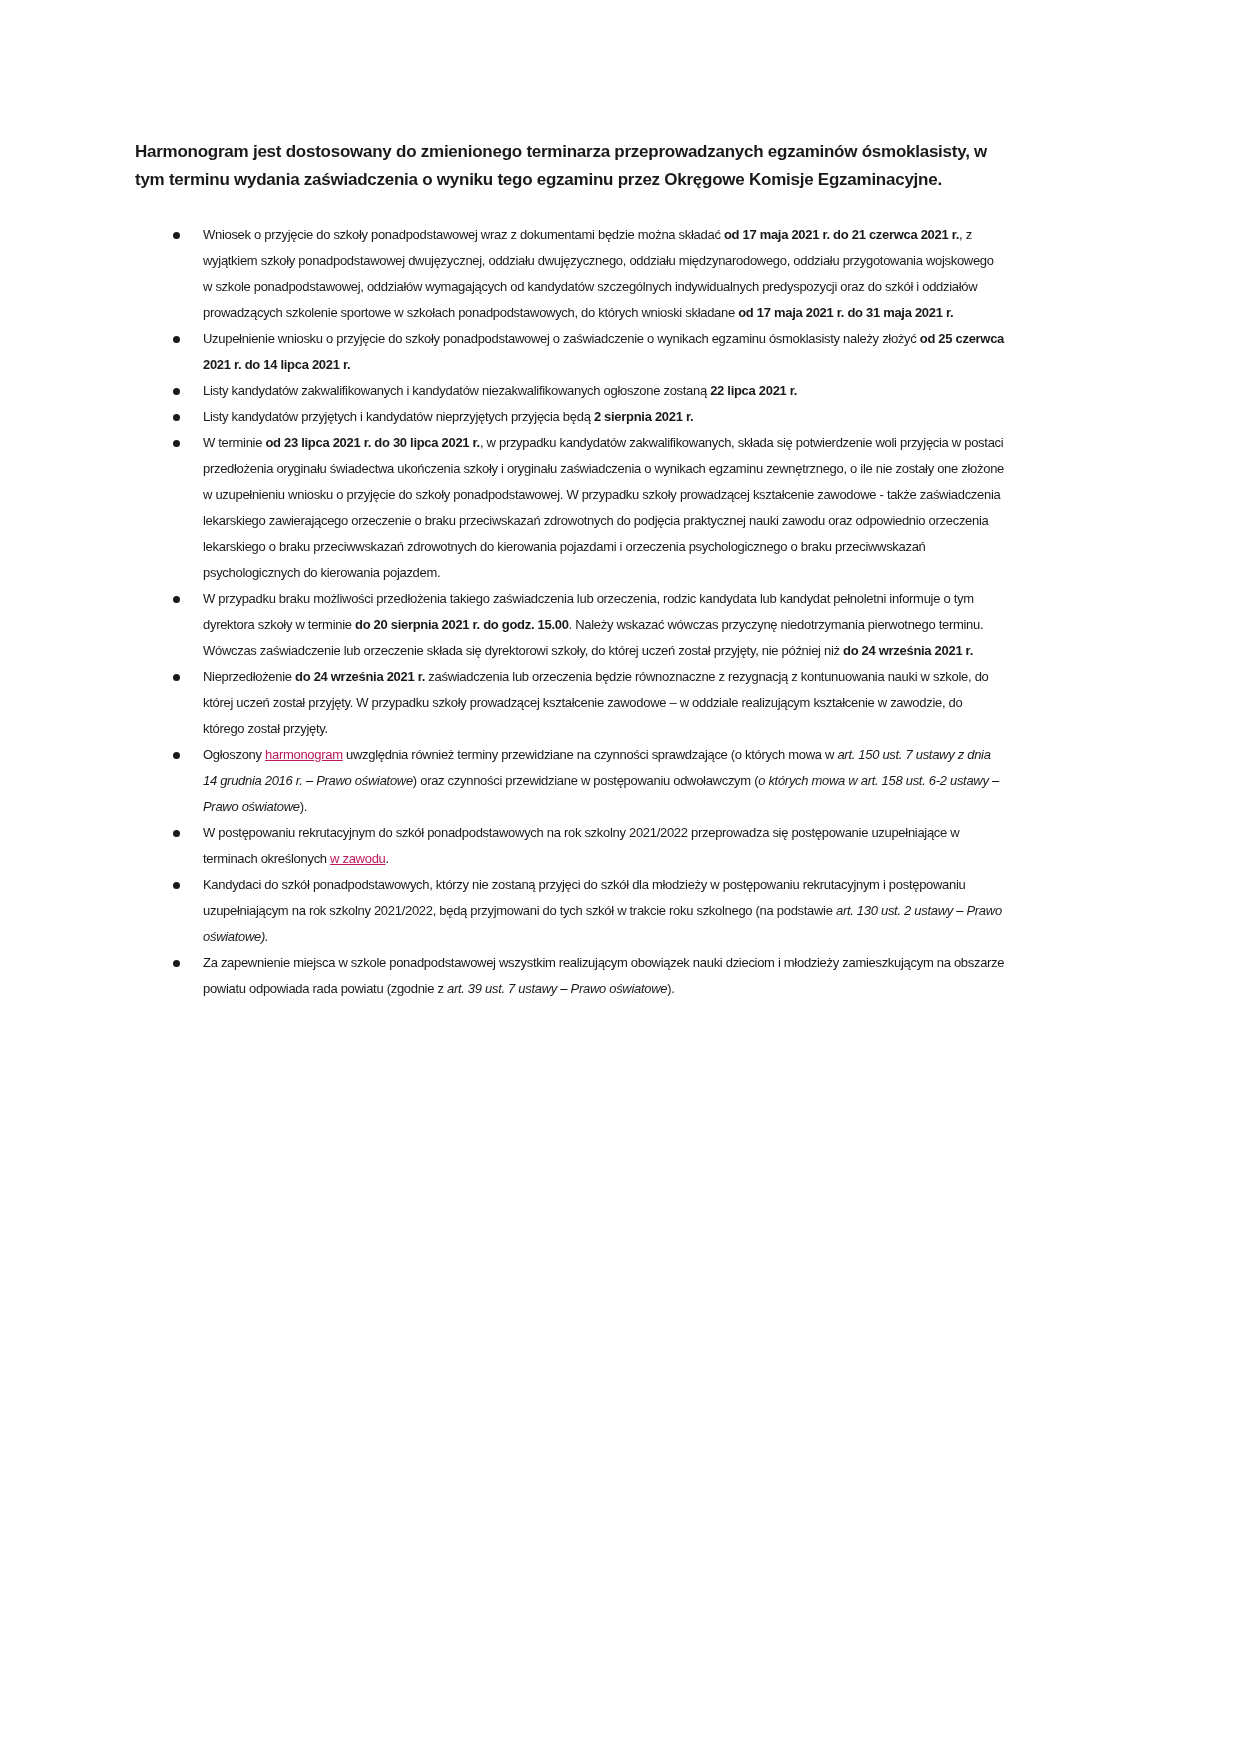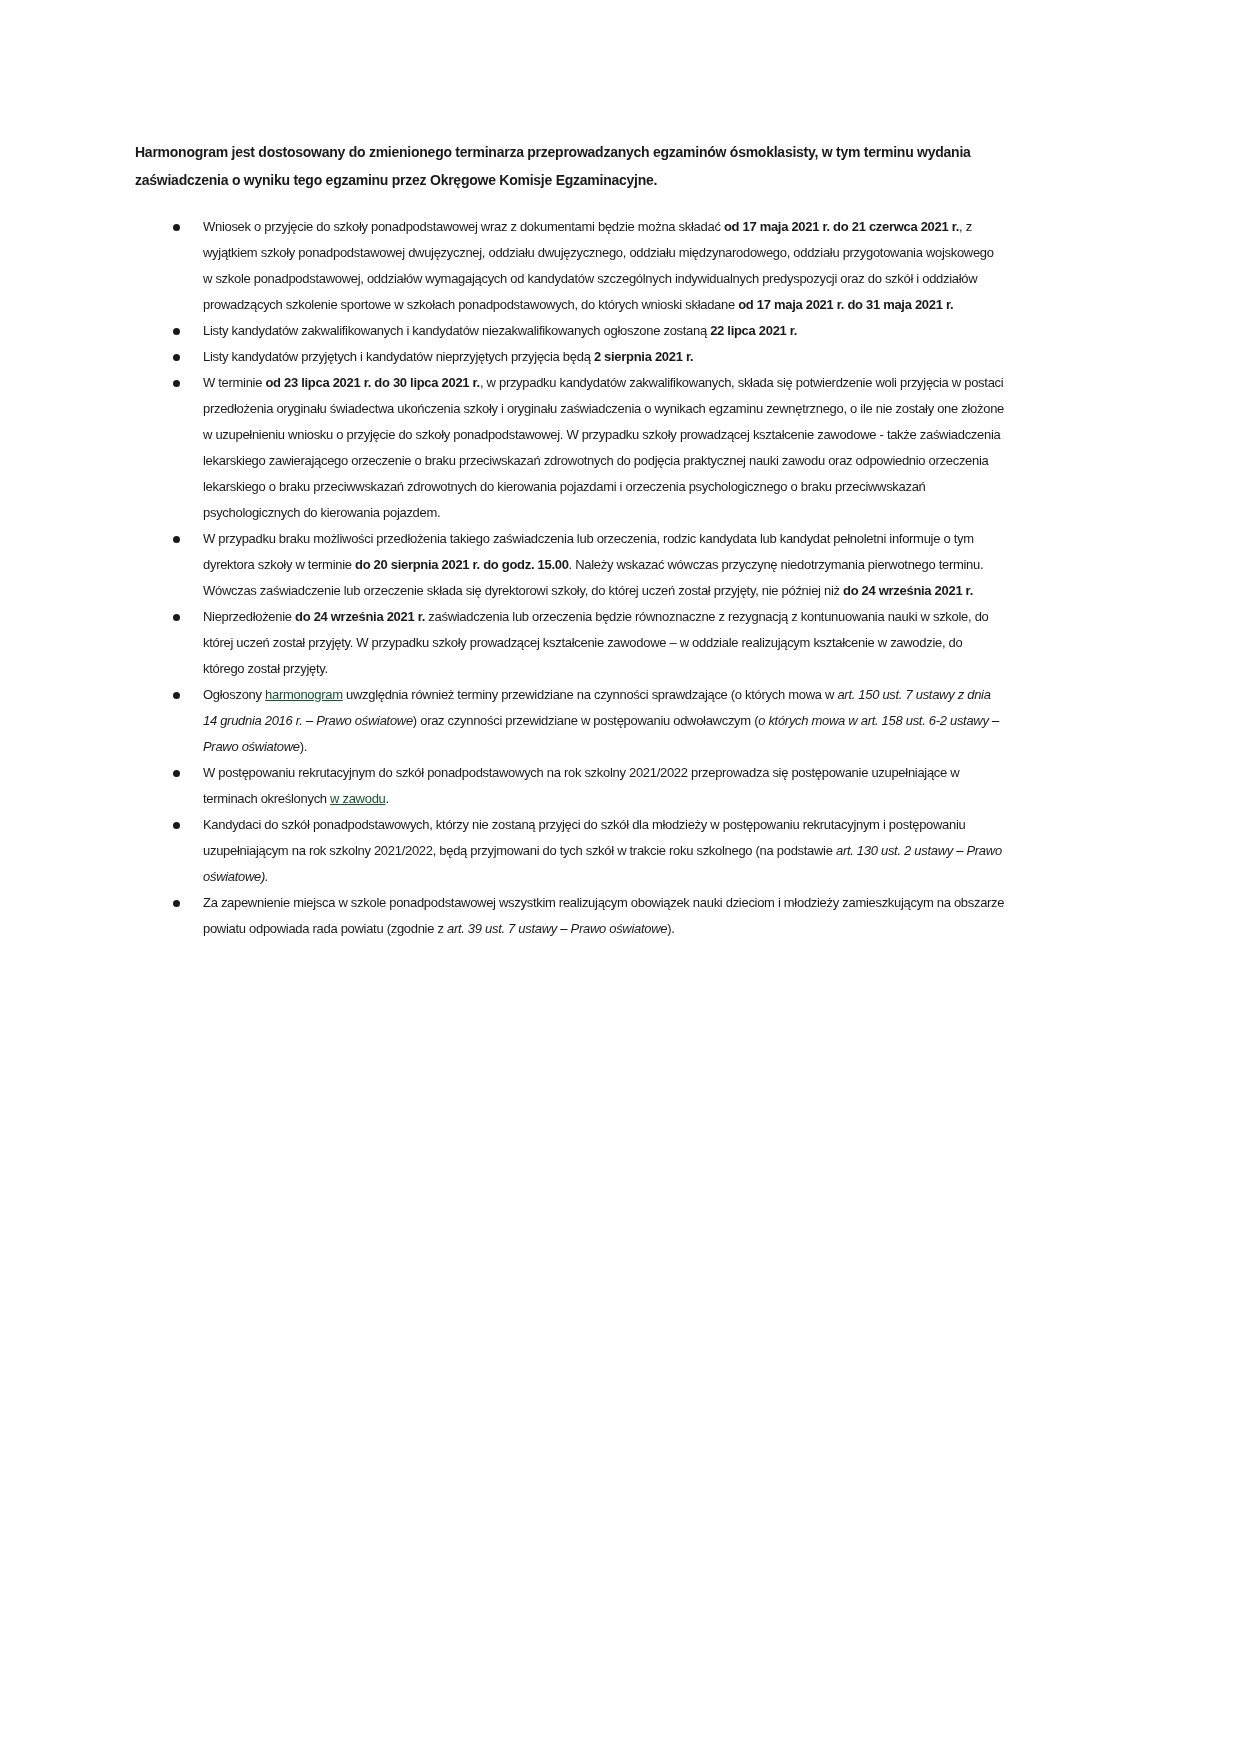--- a/index.html
+++ b/index.html
@@ -6,47 +6,51 @@
   body {
     width: 1240px; height: 1754px; position: relative; overflow: hidden;
     font-family: "Liberation Sans", sans-serif; color: #1a1a1a;
   }
   .page { position: absolute; left: 135px; top: 138px; width: 870px; }
   .title {
     font-weight: bold; font-size: 18.5px; line-height: 26px;
     text-decoration: underline; margin: 0 0 14px 0; letter-spacing: -0.25px;
   }
   .intro {
-    font-weight: bold; font-size: 14px; line-height: 28px;
-    margin: 0 0 20px 0; letter-spacing: -0.25px;
+    font-weight: bold; font-size: 17px; line-height: 28px;
+    margin: 0 0 28px 0; letter-spacing: -0.25px;
   }
   ul.items { list-style: none; margin: 0; padding: 0; }
   ul.items li {
     position: relative; padding-left: 68px;
     font-size: 13px; line-height: 26px; letter-spacing: -0.3px;
     margin: 0 0 0 0;
   }
   ul.items li .bullet {
     position: absolute; left: 38px; top: 10px; width: 7px; height: 7px;
     border-radius: 50%; background: #1a1a1a;
   }
   b { font-weight: bold; }
   i { }
-  a.link { color: #14532d; text-decoration: underline; }
+  a.link { color: #be185d; text-decoration: underline; }
 </style>
 </head>
 <body>
 
 <div class="page">
   <p class="intro"> Harmonogram jest dostosowany do zmienionego terminarza przeprowadzanych egzaminów ósmoklasisty, w tym terminu wydania zaświadczenia o wyniku tego egzaminu przez Okręgowe Komisje Egzaminacyjne.</p>
 
   <ul class="items">
     <li>
       <span class="bullet"></span>
       <span>Wniosek o przyjęcie do szkoły ponadpodstawowej wraz z dokumentami będzie można składać </span><b>od 17 maja 2021 r. do 21 czerwca 2021 r.</b><span>, z wyjątkiem szkoły ponadpodstawowej dwujęzycznej, oddziału dwujęzycznego, oddziału międzynarodowego, oddziału przygotowania wojskowego w szkole ponadpodstawowej, oddziałów wymagających od kandydatów szczególnych indywidualnych predyspozycji oraz do szkół i oddziałów prowadzących szkolenie sportowe w szkołach ponadpodstawowych, do których wnioski składane </span><b>od 17 maja 2021 r. do 31 maja 2021 r.</b>
+    </li>
+    <li>
+      <span class="bullet"></span>
+      <span>Uzupełnienie wniosku o przyjęcie do szkoły ponadpodstawowej o zaświadczenie o wynikach egzaminu ósmoklasisty należy złożyć </span><b>od 25 czerwca 2021 r. do 14 lipca 2021 r.</b>
     </li>
     <li>
       <span class="bullet"></span>
       <span>Listy kandydatów zakwalifikowanych i kandydatów niezakwalifikowanych ogłoszone zostaną </span><b>22 lipca 2021 r.</b>
     </li>
     <li>
       <span class="bullet"></span>
       <span>Listy kandydatów przyjętych i kandydatów nieprzyjętych przyjęcia będą </span><b>2 sierpnia 2021 r.</b>
     </li>
     <li>

